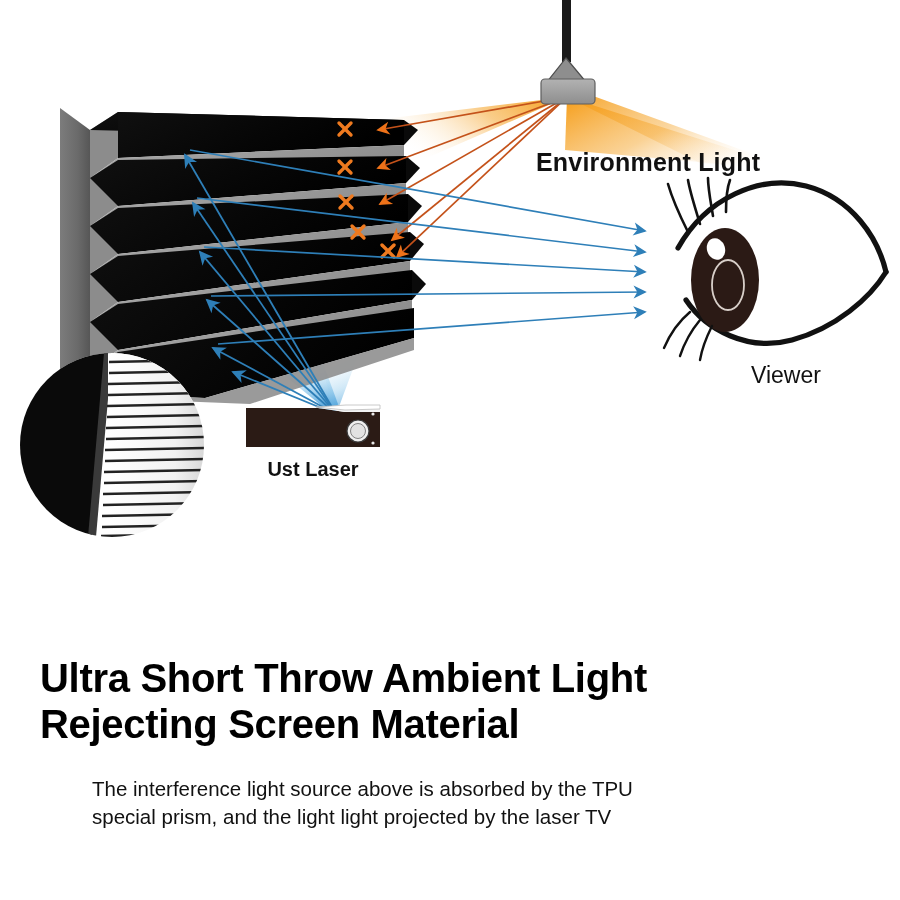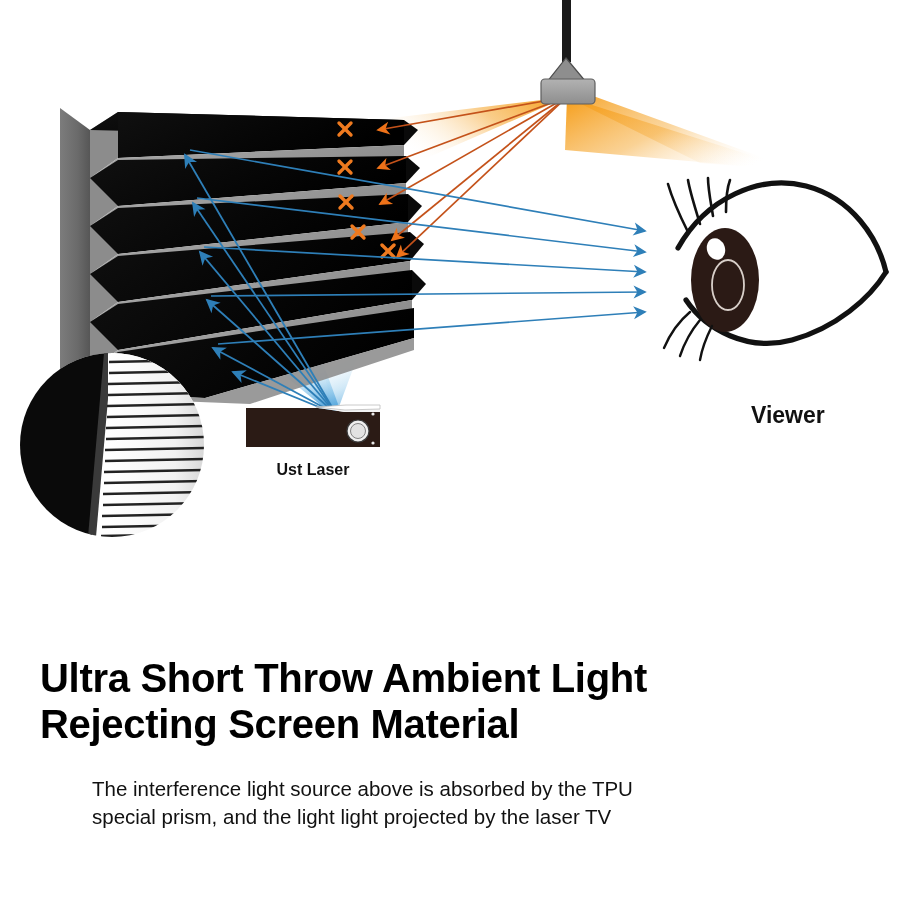--- a/index.html
+++ b/index.html
@@ -13,27 +13,26 @@
   #stage{position:relative;width:900px;height:900px;}
   #diagram{position:absolute;left:0;top:0;width:900px;height:900px;}
   .txt{position:absolute;color:#111111;}
   #label-env{
     left:536px;top:148px;
     font-size:25px;font-weight:bold;letter-spacing:.2px;
     white-space:nowrap;
   }
   #label-viewer{
     left:751px;top:362px;
-    font-size:23px;font-weight:bold;
+    font-size:23px;font-weight:normal;
     white-space:nowrap;
-    margin-top:40px;
   }
   #label-proj{
     left:243px;top:456px;
-    font-size:16px;font-weight:bold;
+    font-size:20px;font-weight:bold;
     line-height:27px;
     text-align:center;width:140px;
   }
   #caption-block{
     position:absolute;left:0;top:655px;width:900px;
   }
   #caption-title{
     font-size:40px;font-weight:bold;color:#000;
     line-height:46px;letter-spacing:-0.3px;
     padding:0 40px;
@@ -262,20 +261,21 @@
       </g>
 
       <g stroke="#111111" stroke-width="2.4" fill="none" stroke-linecap="round">
         <path d="M690,312 C678,322 670,334 664,348"></path>
         <path d="M700,320 C690,332 684,344 680,356"></path>
         <path d="M712,326 C706,338 702,348 700,360"></path>
       </g>
     </g>
   </svg>
 
+  <div class="txt" id="label-env">Environment Light</div>
 
   <div class="txt" id="label-viewer">Viewer</div>
 
   <div class="txt" id="label-proj">
     <div>Ust Laser</div>
   </div>
 
   <div id="caption-block">
     <div id="caption-title">
       <div>Ultra Short Throw Ambient Light</div>

